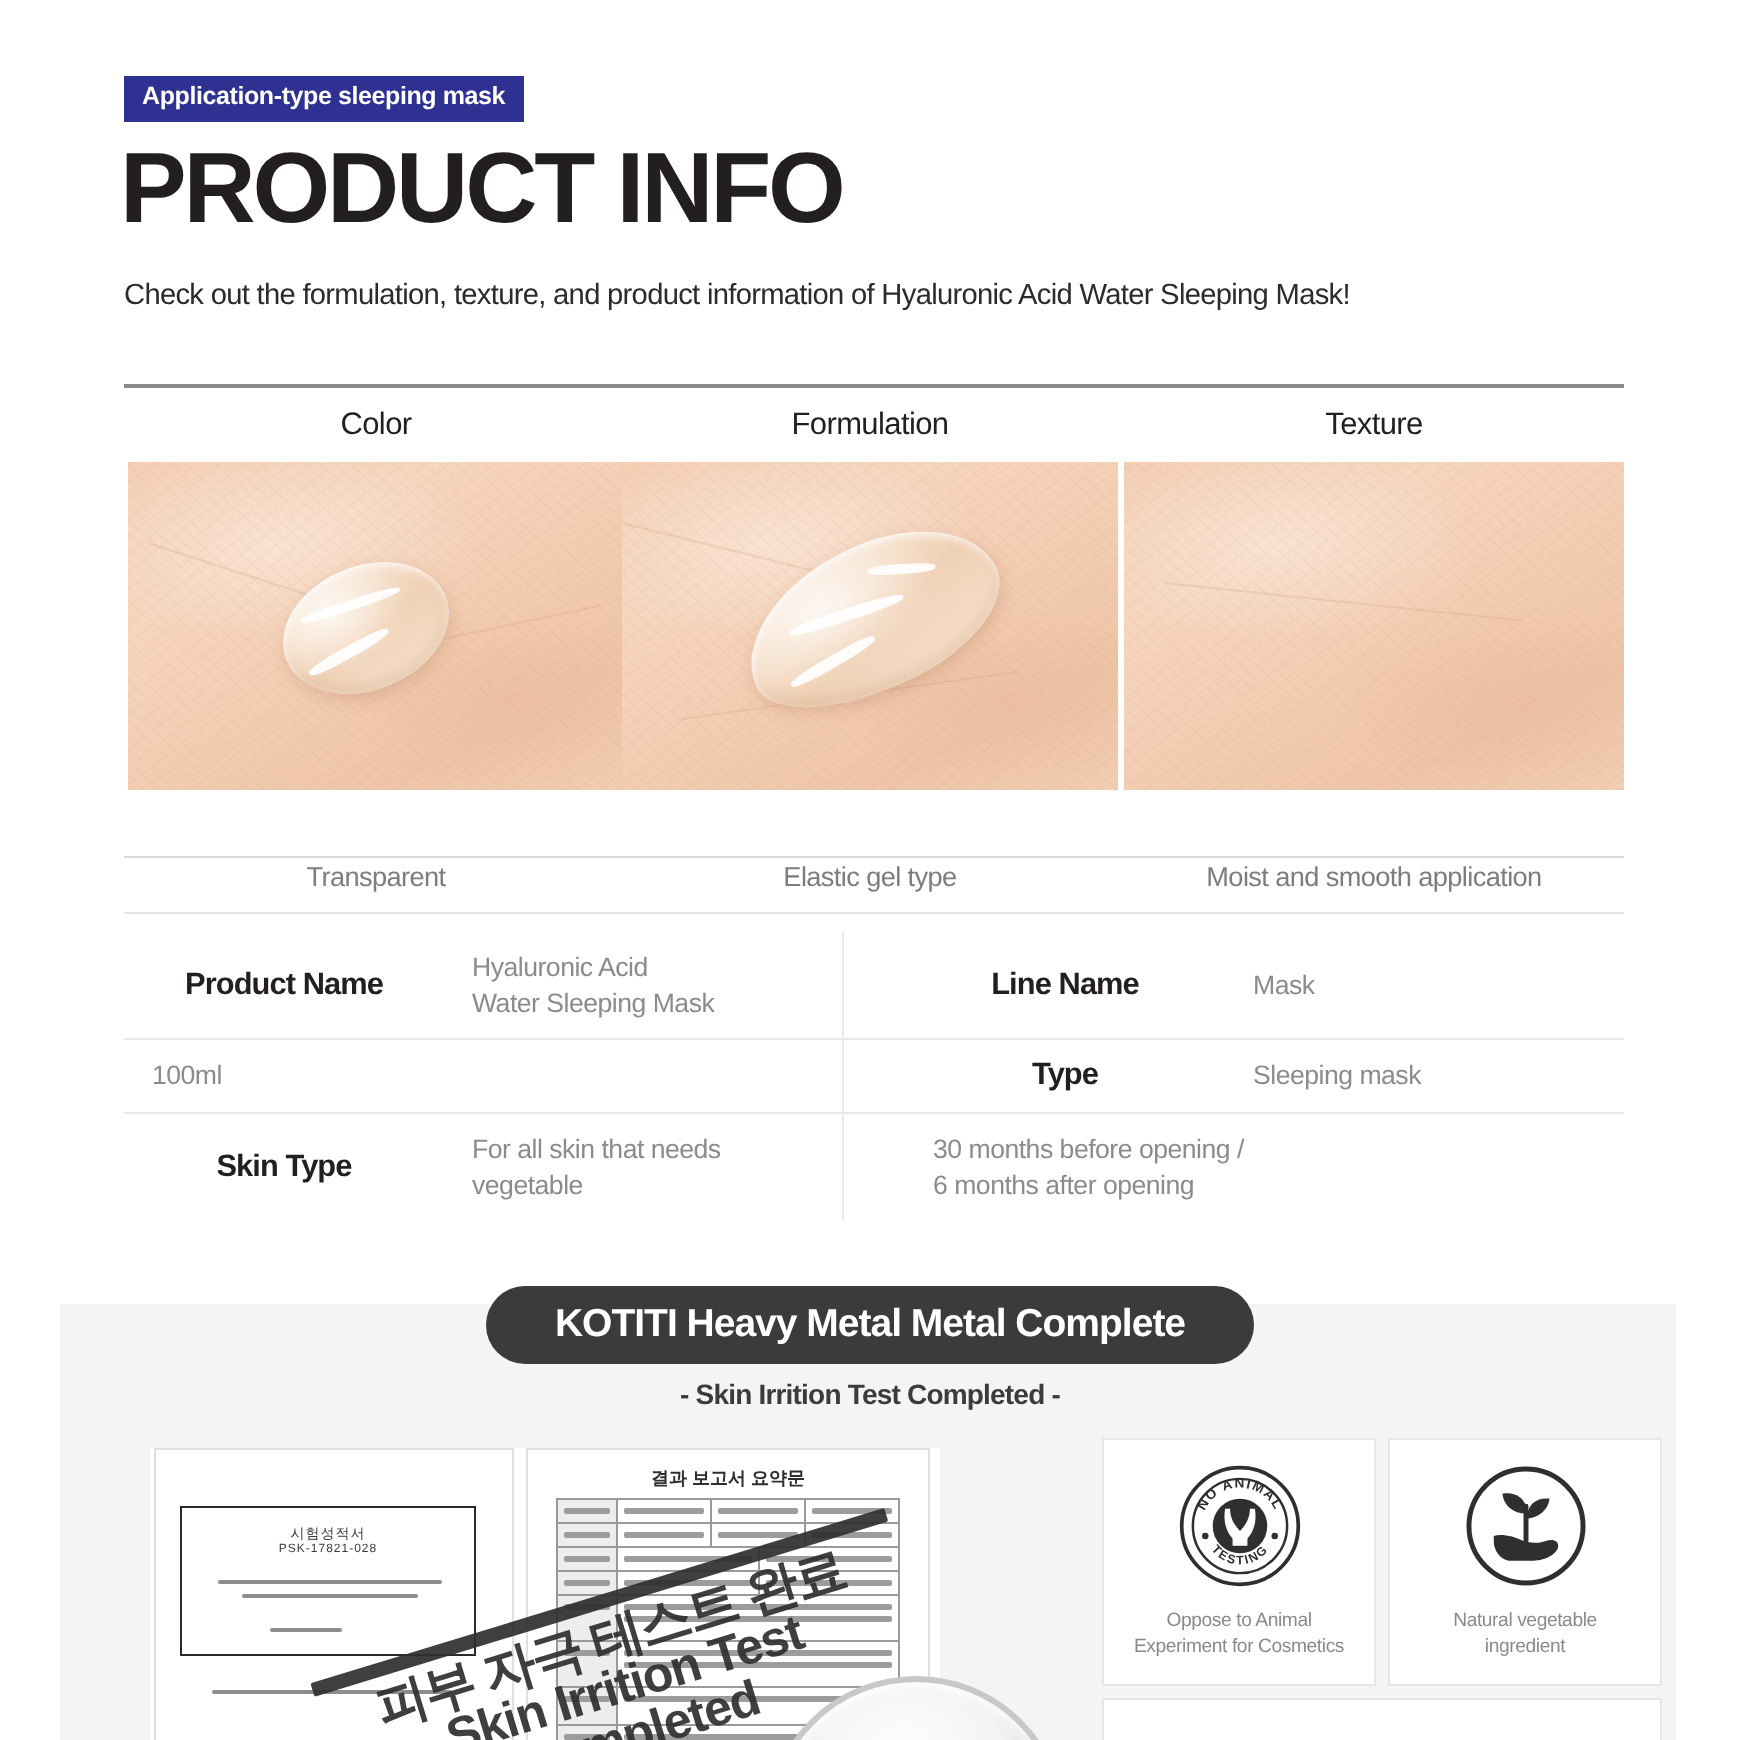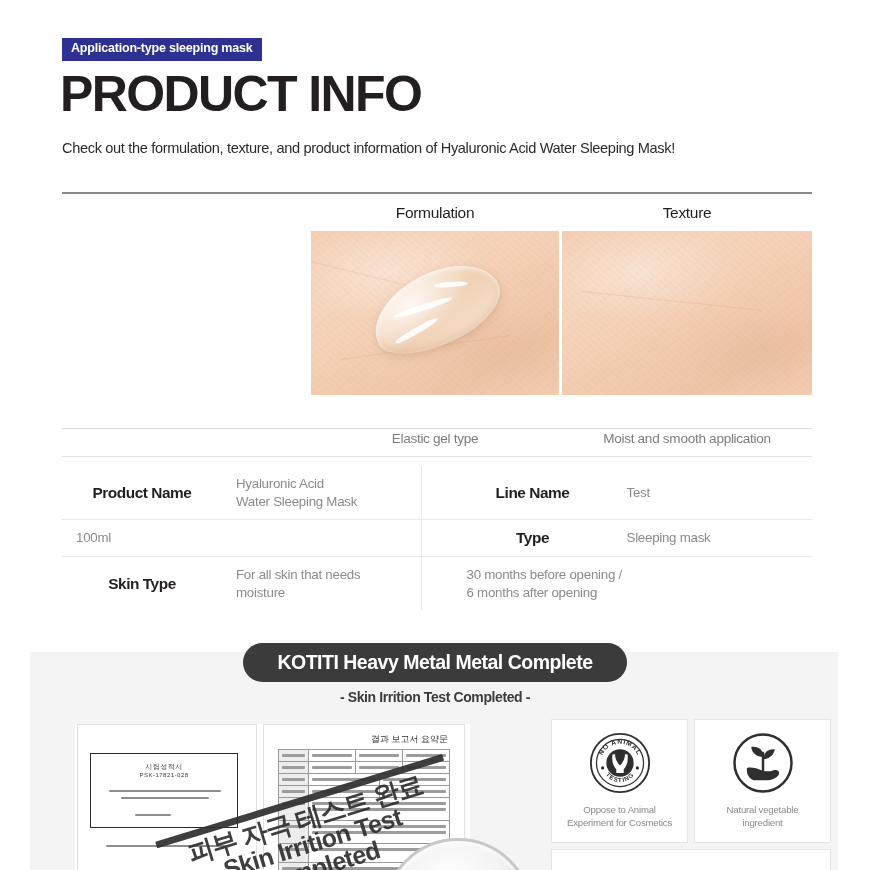--- a/index.html
+++ b/index.html
@@ -377,20 +377,33 @@
 <div class="page">
 
   <div class="badge">Application-type sleeping mask</div>
   <div class="page-title">PRODUCT INFO</div>
   <div class="page-sub">Check out the formulation, texture, and product information of Hyaluronic Acid Water Sleeping Mask!</div>
 
   <div class="rule-top"></div>
   <div class="rule-mid"></div>
   <div class="rule-bot"></div>
 
+  <div class="swatch-col c1">
+    <div class="swatch-head">Color</div>
+    <div class="swatch-img">
+      <div class="grain"></div>
+      <div class="crease" style="left:10px; top:40px; width:150px; transform:rotate(18deg);"></div>
+      <div class="crease" style="left:120px; top:96px; width:120px; transform:rotate(-12deg);"></div>
+      <div class="gel gel-1">
+        <span class="hl a"></span>
+        <span class="hl b"></span>
+      </div>
+    </div>
+    <div class="swatch-cap">Transparent</div>
+  </div>
 
   <div class="swatch-col c2">
     <div class="swatch-head">Formulation</div>
     <div class="swatch-img">
       <div class="grain"></div>
       <div class="crease" style="left:0px; top:30px; width:140px; transform:rotate(14deg);"></div>
       <div class="crease" style="left:30px; top:128px; width:170px; transform:rotate(-8deg);"></div>
       <div class="gel gel-2">
         <span class="hl a"></span>
         <span class="hl b"></span>
@@ -412,39 +425,39 @@
   <div class="spec">
 
     <div class="spec-row r-tall">
       <div class="spec-half left">
         <div class="spec-key">Product Name</div>
         <div class="spec-val">Hyaluronic Acid
 Water Sleeping Mask</div>
       </div>
       <div class="spec-half">
         <div class="spec-key">Line Name</div>
-        <div class="spec-val">Test</div>
+        <div class="spec-val">Mask</div>
       </div>
     </div>
 
     <div class="spec-row r-short">
       <div class="spec-half left">
         <div class="spec-val">100ml</div>
       </div>
       <div class="spec-half">
         <div class="spec-key">Type</div>
         <div class="spec-val">Sleeping mask</div>
       </div>
     </div>
 
     <div class="spec-row r-tall">
       <div class="spec-half left">
         <div class="spec-key">Skin Type</div>
         <div class="spec-val">For all skin that needs
-moisture</div>
+vegetable</div>
       </div>
       <div class="spec-half">
         <div class="spec-val">30 months before opening /
 6 months after opening</div>
       </div>
     </div>
 
   </div>
 
   <div class="cert-panel"></div>
@@ -459,21 +472,21 @@
         <div class="doc-title-ko" style="top:8px;">시험성적서</div>
         <div class="doc-title-ko" style="top:18px; font-size:6px;">PSK-17821-028</div>
         <div class="doc-line" style="left:18px; top:36px; width:112px; height:2px;"></div>
         <div class="doc-line" style="left:30px; top:43px; width:88px; height:2px;"></div>
         <div class="doc-line" style="left:44px; top:60px; width:36px; height:2px;"></div>
       </div>
       <div class="doc-line" style="left:28px; top:120px; width:120px; height:2px;"></div>
     </div>
 
     <div class="doc-sheet doc-right">
-      <div style="position:absolute; left:0; right:16px; top:8px; text-align:right; font-size:9px; font-weight:normal; color:#2f2f2f;">결과 보고서 요약문</div>
+      <div style="position:absolute; left:0; right:0; top:8px; text-align:center; font-size:9px; font-weight:bold; color:#2f2f2f;">결과 보고서 요약문</div>
       <div class="doc-table">
         <div class="trow">
             <div class="tcell k">
               <i class="txt"></i>
             </div>
             <div class="tcell">
               <i class="txt"></i>
             </div>
             <div class="tcell">
               <i class="txt"></i>

